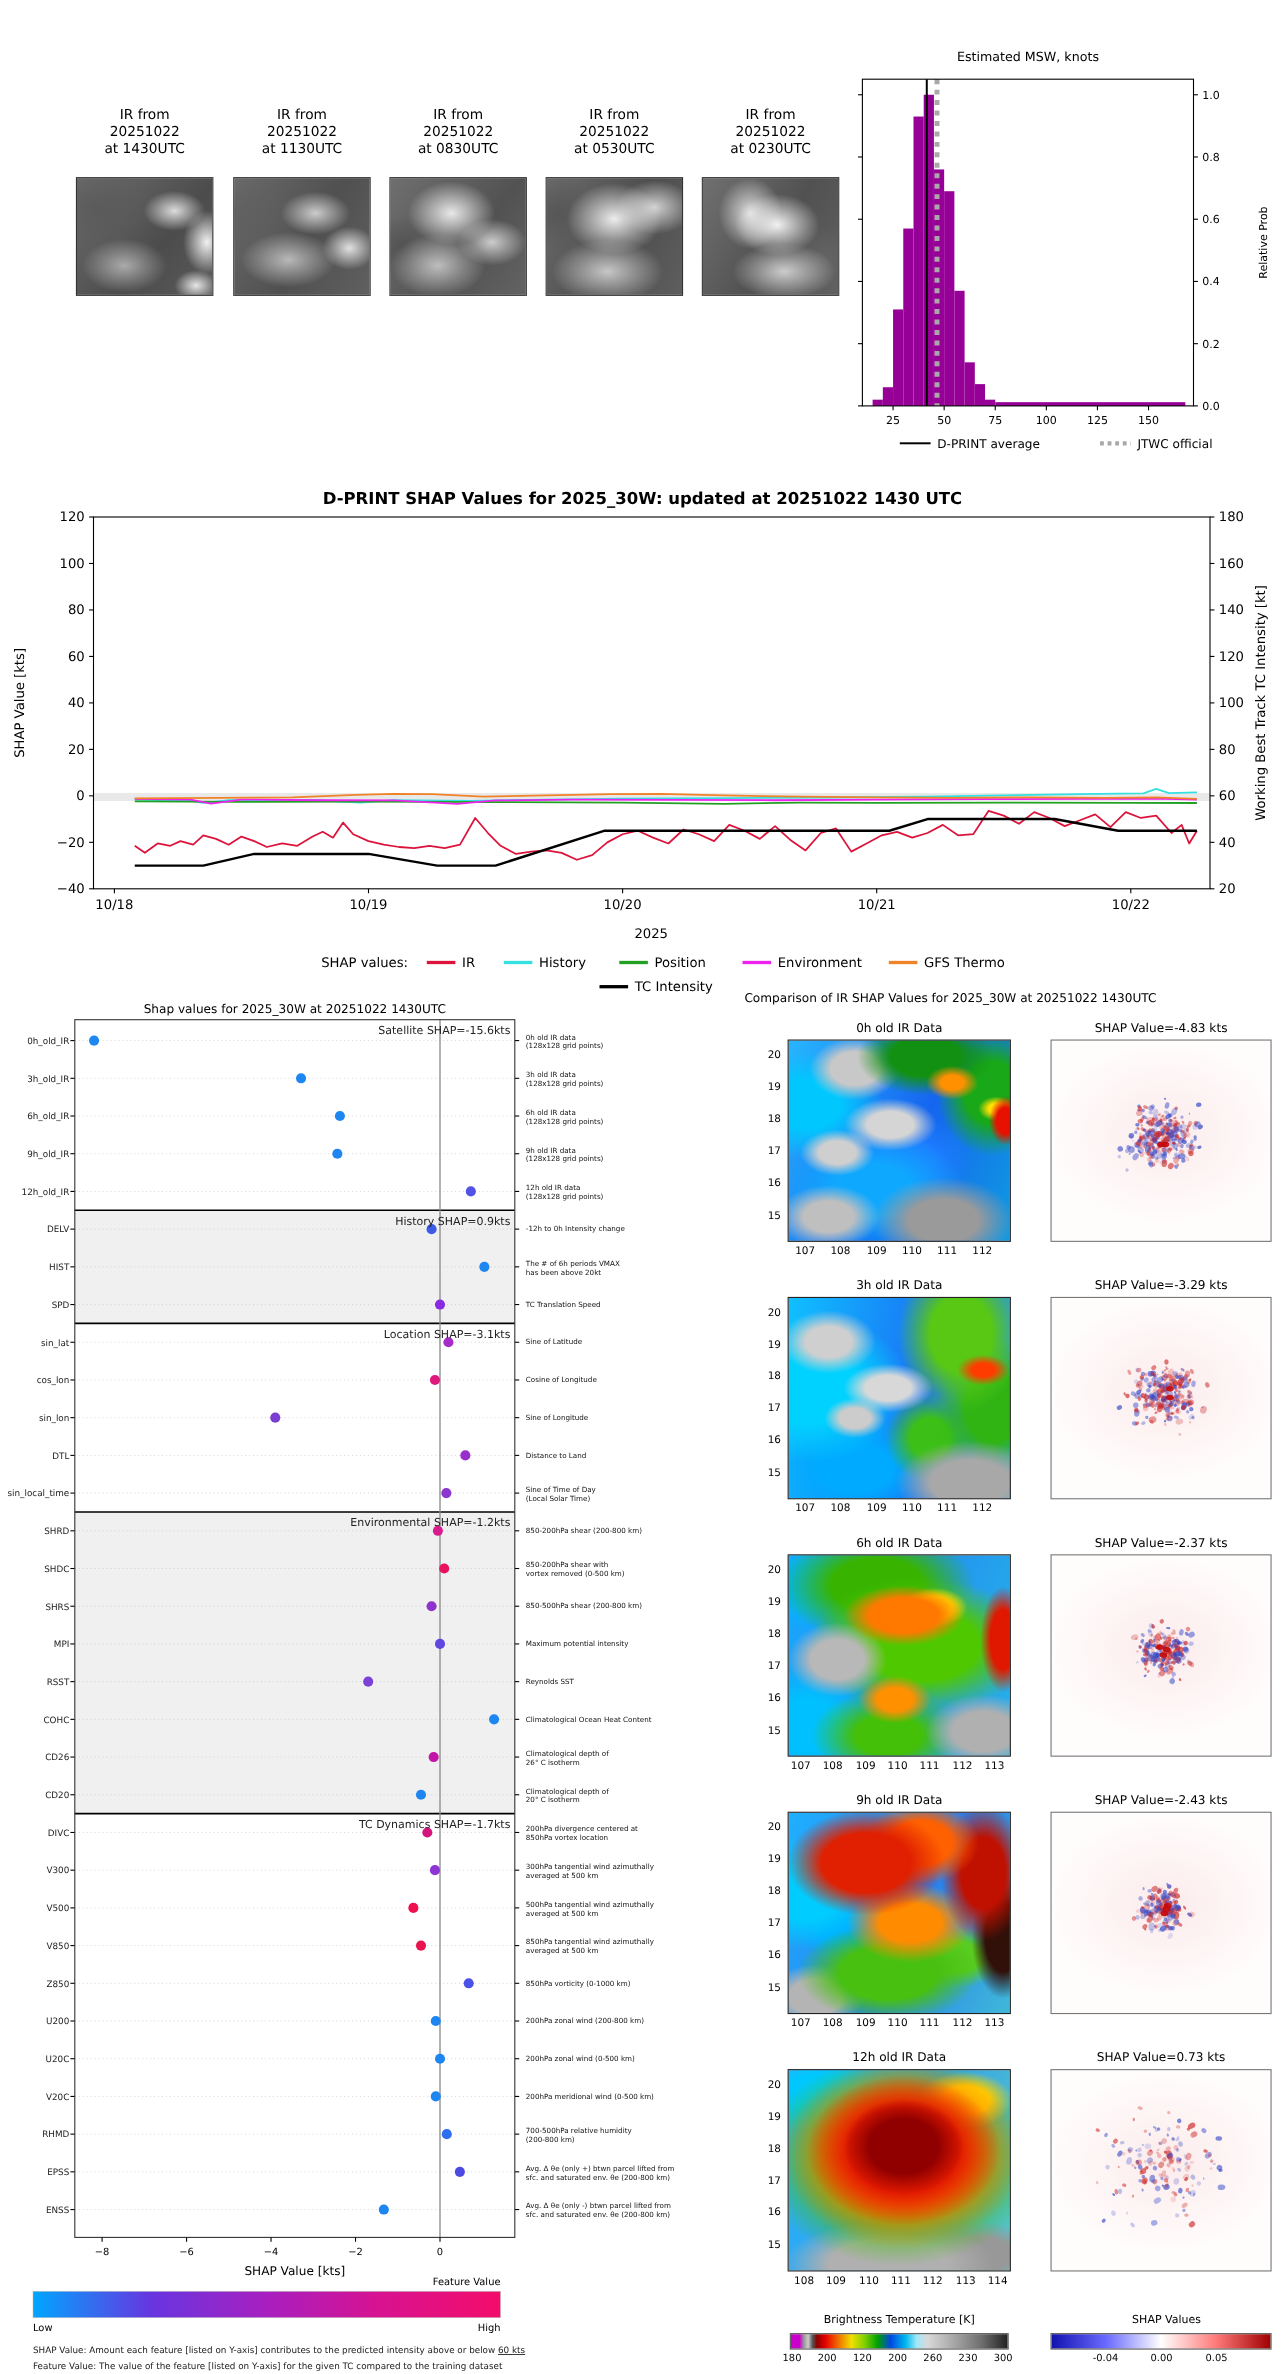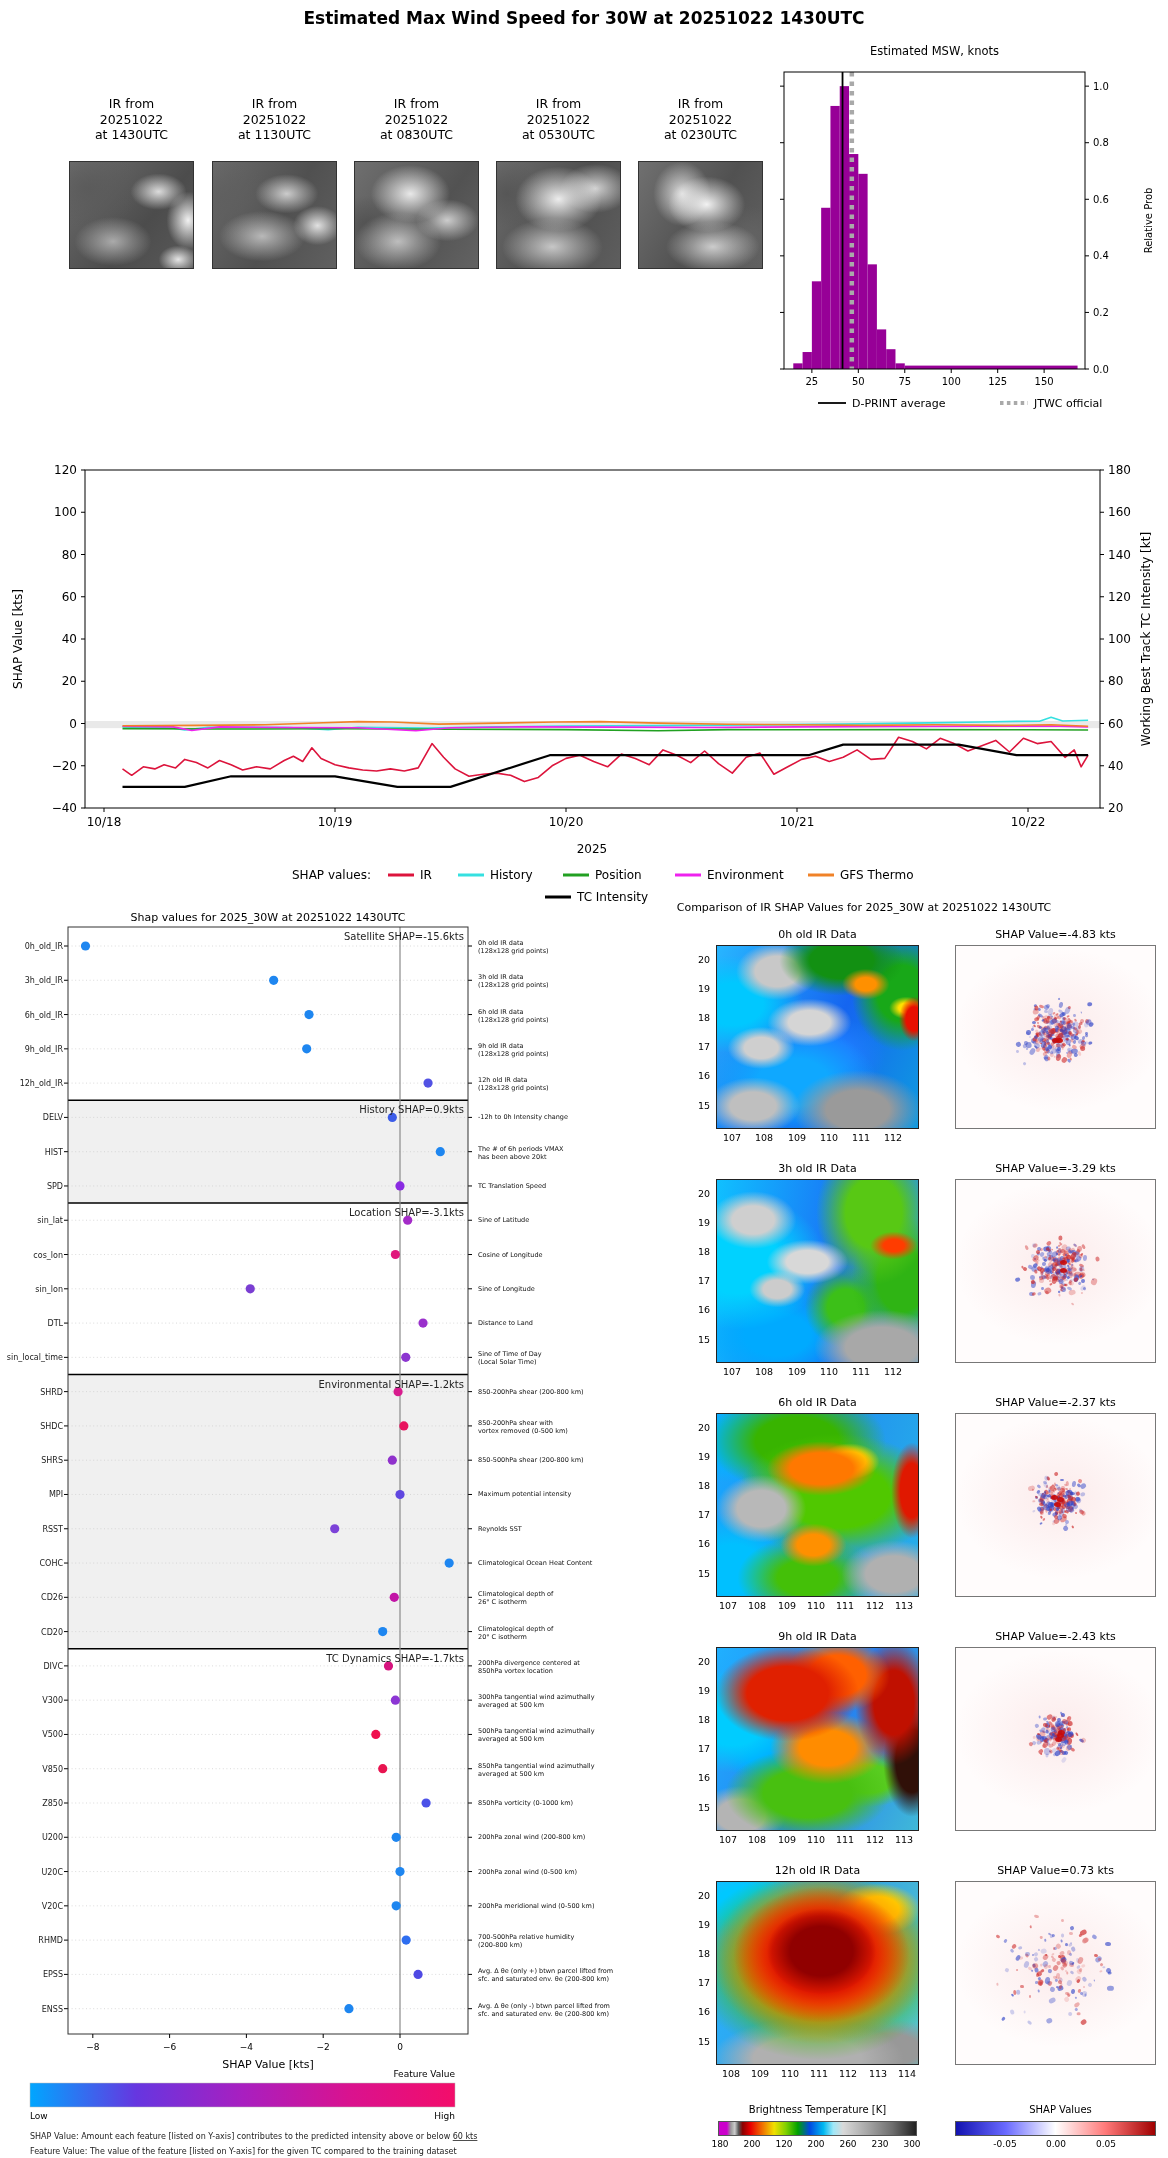--- a/index.html
+++ b/index.html
@@ -37,21 +37,20 @@
   .r0{background:radial-gradient(34px 22px at 74% 21%,#ff9000 0 30%,rgba(0,0,0,0) 70%),radial-gradient(20px 30px at 98% 40%,#e81000 0 40%,rgba(0,0,0,0) 75%),radial-gradient(24px 16px at 94% 34%,#ffe000 0 30%,rgba(0,0,0,0) 70%),radial-gradient(80px 45px at 62% 8%,#129012 0 40%,rgba(0,0,0,0) 78%),radial-gradient(70px 80px at 92% 26%,#18a818 0 35%,rgba(0,0,0,0) 72%),radial-gradient(55px 38px at 30% 14%,#c8c8c8 0 40%,rgba(0,0,0,0) 75%),radial-gradient(60px 34px at 46% 42%,#d5d5d5 0 35%,rgba(0,0,0,0) 70%),radial-gradient(48px 30px at 22% 56%,#cfcfcf 0 35%,rgba(0,0,0,0) 70%),radial-gradient(65px 40px at 18% 88%,#bfbfbf 0 35%,rgba(0,0,0,0) 72%),radial-gradient(90px 55px at 70% 90%,#9a9a9a 0 35%,rgba(0,0,0,0) 72%),radial-gradient(100px 70px at 8% 32%,#00c8ff 0 30%,rgba(0,0,0,0) 70%),radial-gradient(120px 80px at 38% 75%,#0fa8ff 0 30%,rgba(0,0,0,0) 70%),radial-gradient(90px 60px at 55% 60%,#1e7cff 0 25%,rgba(0,0,0,0) 65%),linear-gradient(115deg,#28b6ff,#1565f0 55%,#0f9ae0);}
   .r1{background:radial-gradient(60px 40px at 18% 22%,#cfcfcf 0 35%,rgba(0,0,0,0) 72%),radial-gradient(55px 30px at 45% 45%,#d8d8d8 0 38%,rgba(0,0,0,0) 74%),radial-gradient(40px 26px at 30% 60%,#cccccc 0 35%,rgba(0,0,0,0) 70%),radial-gradient(90px 50px at 82% 92%,#a8a8a8 0 40%,rgba(0,0,0,0) 75%),radial-gradient(34px 20px at 88% 36%,#ff3c00 0 30%,rgba(0,0,0,0) 70%),radial-gradient(80px 100px at 78% 18%,#58c814 0 35%,rgba(0,0,0,0) 72%),radial-gradient(70px 90px at 92% 55%,#2fb414 0 35%,rgba(0,0,0,0) 72%),radial-gradient(60px 60px at 64% 70%,#3cc018 0 30%,rgba(0,0,0,0) 68%),radial-gradient(120px 90px at 10% 45%,#00d2ff 0 35%,rgba(0,0,0,0) 75%),radial-gradient(110px 70px at 30% 85%,#00aaff 0 30%,rgba(0,0,0,0) 70%),linear-gradient(100deg,#10c0ff,#1a70f5 60%,#30a8e8);}
   .r2{background:radial-gradient(70px 35px at 52% 30%,#ff7800 0 45%,rgba(0,0,0,0) 78%),radial-gradient(26px 60px at 97% 42%,#e01800 0 45%,rgba(0,0,0,0) 80%),radial-gradient(40px 24px at 66% 26%,#ffd800 0 40%,rgba(0,0,0,0) 75%),radial-gradient(46px 30px at 48% 72%,#ff9000 0 35%,rgba(0,0,0,0) 72%),radial-gradient(60px 45px at 22% 52%,#b8b8b8 0 40%,rgba(0,0,0,0) 75%),radial-gradient(70px 45px at 88% 88%,#b0b0b0 0 40%,rgba(0,0,0,0) 75%),radial-gradient(130px 80px at 60% 45%,#50c800 0 40%,rgba(0,0,0,0) 78%),radial-gradient(120px 70px at 40% 15%,#38b400 0 35%,rgba(0,0,0,0) 74%),radial-gradient(100px 60px at 45% 90%,#44c008 0 30%,rgba(0,0,0,0) 70%),radial-gradient(100px 80px at 8% 85%,#00c0ff 0 30%,rgba(0,0,0,0) 70%),radial-gradient(80px 60px at 10% 15%,#00b4ff 0 30%,rgba(0,0,0,0) 70%),linear-gradient(105deg,#18a8ff,#2090f0 50%,#28b0e8);}
   .r3{background:radial-gradient(90px 60px at 35% 25%,#e02000 0 45%,rgba(0,0,0,0) 80%),radial-gradient(70px 50px at 60% 15%,#ff6000 0 40%,rgba(0,0,0,0) 75%),radial-gradient(50px 80px at 88% 30%,#c01000 0 40%,rgba(0,0,0,0) 78%),radial-gradient(36px 70px at 97% 62%,#301008 0 45%,rgba(0,0,0,0) 80%),radial-gradient(80px 50px at 55% 55%,#ff8c00 0 35%,rgba(0,0,0,0) 72%),radial-gradient(110px 60px at 45% 80%,#48c010 0 40%,rgba(0,0,0,0) 75%),radial-gradient(70px 40px at 75% 72%,#58cc20 0 35%,rgba(0,0,0,0) 70%),radial-gradient(60px 40px at 12% 92%,#b4b4b4 0 40%,rgba(0,0,0,0) 74%),radial-gradient(90px 70px at 8% 40%,#00ccff 0 35%,rgba(0,0,0,0) 74%),radial-gradient(60px 40px at 25% 60%,#00a8ff 0 30%,rgba(0,0,0,0) 70%),linear-gradient(115deg,#20b0ff,#2580f0 55%,#40b8d8);}
   .r4{background:radial-gradient(70px 55px at 52% 38%,#900000 0 45%,rgba(0,0,0,0) 78%),radial-gradient(110px 85px at 52% 40%,#e01800 0 45%,rgba(0,0,0,0) 80%),radial-gradient(140px 110px at 52% 42%,#ff7800 0 40%,rgba(0,0,0,0) 78%),radial-gradient(60px 36px at 80% 15%,#ffd000 0 35%,rgba(0,0,0,0) 72%),radial-gradient(160px 120px at 50% 45%,#48c010 0 42%,rgba(0,0,0,0) 80%),radial-gradient(90px 50px at 15% 12%,#00c8ff 0 35%,rgba(0,0,0,0) 74%),radial-gradient(120px 50px at 45% 97%,#b0b0b0 0 45%,rgba(0,0,0,0) 80%),radial-gradient(80px 40px at 85% 92%,#989898 0 40%,rgba(0,0,0,0) 76%),linear-gradient(110deg,#28b4ff,#30a0e8 50%,#58c8c8);}
 </style>
 </head>
 <body>
 
 <div id="app">
-  <div id="main-title" class="abs">Estimated Max Wind Speed for 30W at 20251022 1430UTC</div>
   <div id="thumbs">
       <div class="thumb abs" style="left: 69px; top: 96px;">
         <div class="thumb-label">
           <div>IR from</div>
           <div>20251022</div>
           <div>at 1430UTC</div>
         </div>
         <div class="thumb-img t0"></div>
       </div>
       <div class="thumb abs" style="left: 212px; top: 96px;">
@@ -138,20 +137,21 @@
       <text x="297.67283950617286" y="345" font-size="10" fill="#000" text-anchor="middle">125</text>
       <line x1="344.12345679012344" y1="329" x2="344.12345679012344" y2="333" stroke="#000" stroke-width="1"></line>
       <text x="344.12345679012344" y="345" font-size="10" fill="#000" text-anchor="middle">150</text>
       <text x="452" y="180.5" font-size="10" fill="#000" text-anchor="middle" transform="rotate(-90 452 180.5)">Relative Prob</text>
       <line x1="118" y1="363" x2="146" y2="363" stroke="#000" stroke-width="1.8"></line>
       <text x="152" y="367" font-size="11" fill="#000" text-anchor="start">D-PRINT average</text>
       <line x1="300" y1="363" x2="328" y2="363" stroke="#a9a9a9" stroke-width="3.8" stroke-dasharray="3.5,3.4"></line>
       <text x="334" y="367" font-size="11" fill="#000" text-anchor="start">JTWC official</text>
     </svg>
 
+  <div id="ts-title" class="abs">D-PRINT SHAP Values for 2025_30W: updated at 20251022 1430 UTC</div>
   <svg id="ts-svg" class="abs" style="left:0;top:430px" width="1168" height="478">
       <rect x="85" y="290.96500000000003" width="1015" height="7.1825000000000045" fill="#e9e9e9"></rect>
       <polyline points="122.5,338.9 131.7,345.3 143.3,336.8 154.8,338.9 164.1,334.7 175.6,337.9 184.8,329.4 196.4,332.6 207.9,337.9 219.5,330.5 231.1,334.7 242.6,340.0 256.5,336.8 270.3,338.9 284.2,330.5 293.4,326.2 302.7,331.5 311.9,317.8 321.1,328.4 335.0,334.7 348.9,337.9 362.7,340.0 376.6,341.0 390.4,338.9 404.3,341.0 418.2,337.9 432.0,313.6 443.6,327.3 455.1,338.9 469.0,346.3 482.8,344.2 496.7,343.1 510.6,345.3 524.4,351.6 538.3,347.4 552.1,335.8 566.0,328.4 579.9,325.2 593.7,331.5 607.6,336.8 621.4,324.1 635.3,328.4 649.2,334.7 663.0,319.9 676.9,325.2 690.7,332.6 704.6,321.0 718.5,333.6 732.3,343.1 746.2,327.3 760.0,323.1 773.9,344.2 787.8,336.8 801.6,329.4 815.5,326.2 829.3,331.5 843.2,327.3 857.1,319.9 870.9,329.4 884.8,328.4 898.6,307.2 912.5,311.5 926.4,318.9 940.2,308.3 954.1,313.6 967.9,321.0 981.8,315.7 995.7,310.4 1009.5,322.0 1023.4,308.3 1037.2,313.6 1051.1,311.5 1065.0,327.3 1074.2,319.9 1081.1,336.8 1088.1,325.2" fill="none" stroke="crimson" stroke-width="1.6" stroke-linejoin="round"></polyline>
       <polyline points="122.5,296.9 173.3,298.1 184.8,300.0 207.9,297.3 288.8,297.5 328.1,299.6 358.1,297.3 427.4,298.1 496.7,296.9 566.0,296.0 658.4,295.6 750.8,295.0 843.2,294.1 912.5,293.1 981.8,292.0 1016.5,291.4 1039.5,291.2 1051.1,287.2 1062.7,291.0 1088.1,290.3" fill="none" stroke="#35e0e0" stroke-width="1.6" stroke-linejoin="round"></polyline>
       <polyline points="122.5,298.6 219.5,299.0 335.0,298.8 450.5,299.2 566.0,299.6 658.4,300.7 727.7,299.6 797.0,299.8 912.5,299.6 1028.0,299.8 1088.1,300.0" fill="none" stroke="#22a022" stroke-width="1.6" stroke-linejoin="round"></polyline>
       <polyline points="122.5,296.2 173.3,296.9 191.8,300.5 219.5,296.9 288.8,297.5 358.1,297.7 415.9,300.7 450.5,297.7 519.8,296.9 612.2,297.1 704.6,297.5 797.0,296.9 889.4,296.5 981.8,296.2 1051.1,296.0 1088.1,296.9" fill="none" stroke="#ee22ee" stroke-width="1.6" stroke-linejoin="round"></polyline>
       <polyline points="122.5,295.8 196.4,295.4 265.7,294.8 323.4,292.7 358.1,291.6 392.8,292.0 438.9,294.1 496.7,293.1 554.5,292.0 600.6,291.6 658.4,293.1 727.7,294.3 797.0,294.8 866.3,295.4 935.6,294.8 1004.9,295.4 1051.1,294.8 1088.1,296.2" fill="none" stroke="#f08228" stroke-width="1.6" stroke-linejoin="round"></polyline>
       <polyline points="122.5,356.9 184.8,356.9 231.1,346.3 335.0,346.3 397.4,356.9 450.5,356.9 549.8,325.2 808.5,325.2 843.2,314.6 958.7,314.6 1016.5,325.2 1088.1,325.2" fill="none" stroke="#000000" stroke-width="2.2" stroke-linejoin="round"></polyline>
       <rect x="85" y="40" width="1015" height="338" fill="none" stroke="#000"></rect>
       <line x1="81" y1="378" x2="85" y2="378" stroke="#000" stroke-width="1"></line>
@@ -1694,17 +1694,17 @@
       <div class="cbar bt-grad" style="left: 158px; top: 1226px; width: 199px;"></div>
       <div class="cbar-tick" style="left: 160px; top: 1244px;">180</div>
       <div class="cbar-tick" style="left: 192px; top: 1244px;">200</div>
       <div class="cbar-tick" style="left: 224px; top: 1244px;">120</div>
       <div class="cbar-tick" style="left: 256px; top: 1244px;">200</div>
       <div class="cbar-tick" style="left: 288px; top: 1244px;">260</div>
       <div class="cbar-tick" style="left: 320px; top: 1244px;">230</div>
       <div class="cbar-tick" style="left: 352px; top: 1244px;">300</div>
       <div class="cbar-title" style="left: 400px; top: 1209px; width: 201px;">SHAP Values</div>
       <div class="cbar shap-grad" style="left: 395px; top: 1226px; width: 201px;"></div>
-      <div class="cbar-tick" style="left: 445px; top: 1244px;">-0.05</div>
+      <div class="cbar-tick" style="left: 445px; top: 1244px;">-0.04</div>
       <div class="cbar-tick" style="left: 496px; top: 1244px;">0.00</div>
       <div class="cbar-tick" style="left: 546px; top: 1244px;">0.05</div>
     </div>
 </div>
 
 </body></html>

